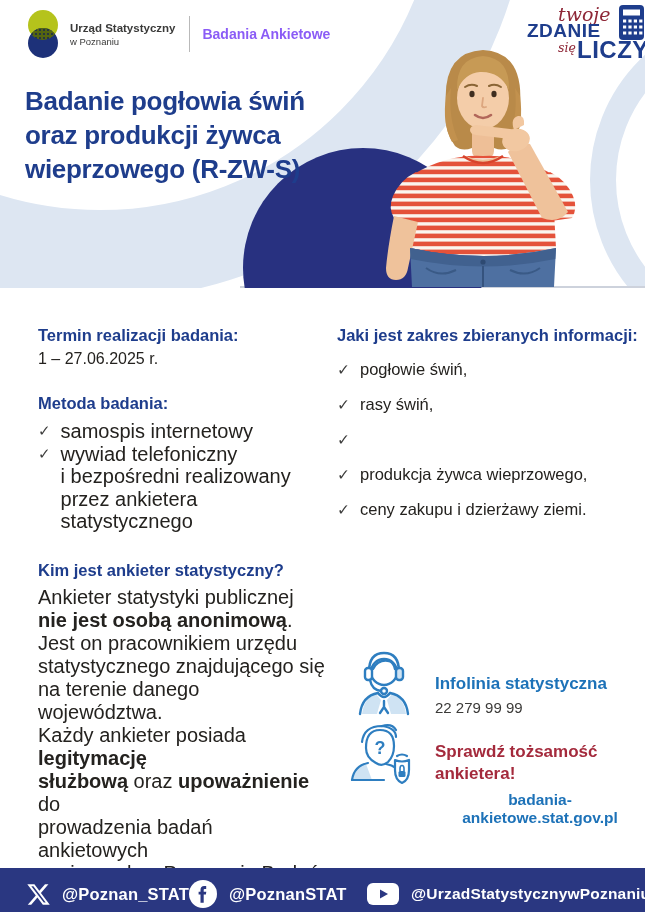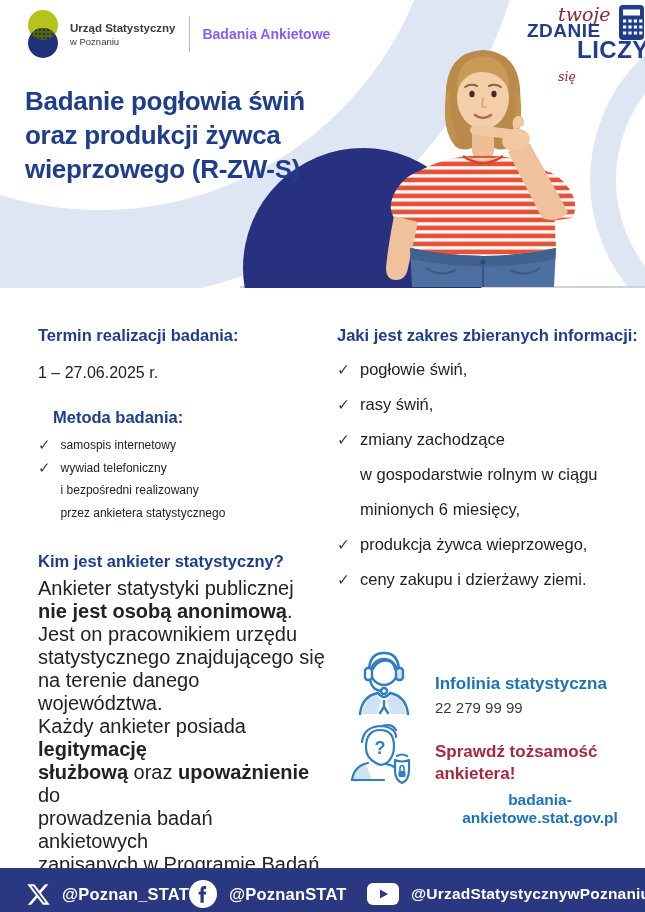--- a/index.html
+++ b/index.html
@@ -29,39 +29,39 @@
   .brand-line2{font-size:9.5px; margin-top:2px;}
   .brand-divider{width:1px; height:36px; background:#b9b9b9; margin:0 12px 0 14px;}
   .brand-program{font-size:14px; font-weight:700; color:#8b5cf6;}
 
   .slogan{position:absolute; left:527px; top:3px; width:118px; height:60px; z-index:5;}
   .slogan .twoje{position:absolute; left:31px; top:0; font-family:"DejaVu Serif", serif;
     font-style:italic; font-size:19px; color:var(--maroon);}
   .slogan .zdanie{position:absolute; left:0; top:17px; font-size:19px; font-weight:800;
     color:var(--navy); letter-spacing:.5px;}
   .slogan .sie{position:absolute; left:31px; top:37px; font-family:"DejaVu Serif", serif;
-    font-style:italic; font-size:12.5px; color:var(--maroon);margin-top:29px;}
+    font-style:italic; font-size:12.5px; color:var(--maroon);}
   .slogan .liczy{position:absolute; left:50px; top:33px; font-size:24px; font-weight:800;
     color:var(--navy); letter-spacing:.5px;}
   .slogan .calc{position:absolute; left:92px; top:2px;}
 
   
   .title{position:absolute; left:25px; top:84px; z-index:5; color:var(--navy);
     font-size:26px; line-height:34px; font-weight:800; letter-spacing:-.3px; white-space:pre-line;}
 
   
   .col-left{position:absolute; left:38px; top:326px; width:288px;}
   .col-right{position:absolute; left:337px; top:326px; width:308px;}
   .h1{color:var(--navy); font-size:16.5px; font-weight:800;}
-  .val{font-size:16px; color:var(--body); margin-top:19px;}
-  .mt{margin-top:26px;margin-left:15px;}
+  .val{font-size:16px; color:var(--body); margin-top:5px;}
+  .mt{margin-top:26px;}
   ul.checks{list-style:none;}
   ul.checks li{display:flex; gap:10px; align-items:flex-start;}
   .chk{color:var(--check); font-size:15px; line-height:22.5px; flex:0 0 auto;}
-  .checks .txt{font-size:12px; line-height:22.5px; color:var(--body); white-space:pre-line;}
+  .checks .txt{font-size:20px; line-height:22.5px; color:var(--body); white-space:pre-line;}
   .checks.wide li .chk{line-height:35px; font-size:15.5px;}
   .checks.wide li .txt{font-size:16.5px; line-height:35px;}
   .checks{margin-top:7px;}
   .para{margin-top:6px; font-size:20px; line-height:23px; color:var(--body); white-space:pre-line;}
   .para .b{font-weight:800;}
 
   
   .contact-row{position:absolute; z-index:4;}
   .infolinia-icon{left:356px; top:646px;}
   .infolinia-text{left:435px; top:674px;}
@@ -230,23 +230,20 @@
       <li>
         <span class="chk">✓</span>
         <span class="txt">pogłowie świń,</span>
       </li>
       <li>
         <span class="chk">✓</span>
         <span class="txt">rasy świń,</span>
       </li>
       <li>
         <span class="chk">✓</span>
-        <span class="txt">zmiany zachodzące
-w gospodarstwie rolnym w ciągu
-minionych 6 miesięcy,</span>
       </li>
       <li>
         <span class="chk">✓</span>
         <span class="txt">produkcja żywca wieprzowego,</span>
       </li>
       <li>
         <span class="chk">✓</span>
         <span class="txt">ceny zakupu i dzierżawy ziemi.</span>
       </li>
     </ul>

